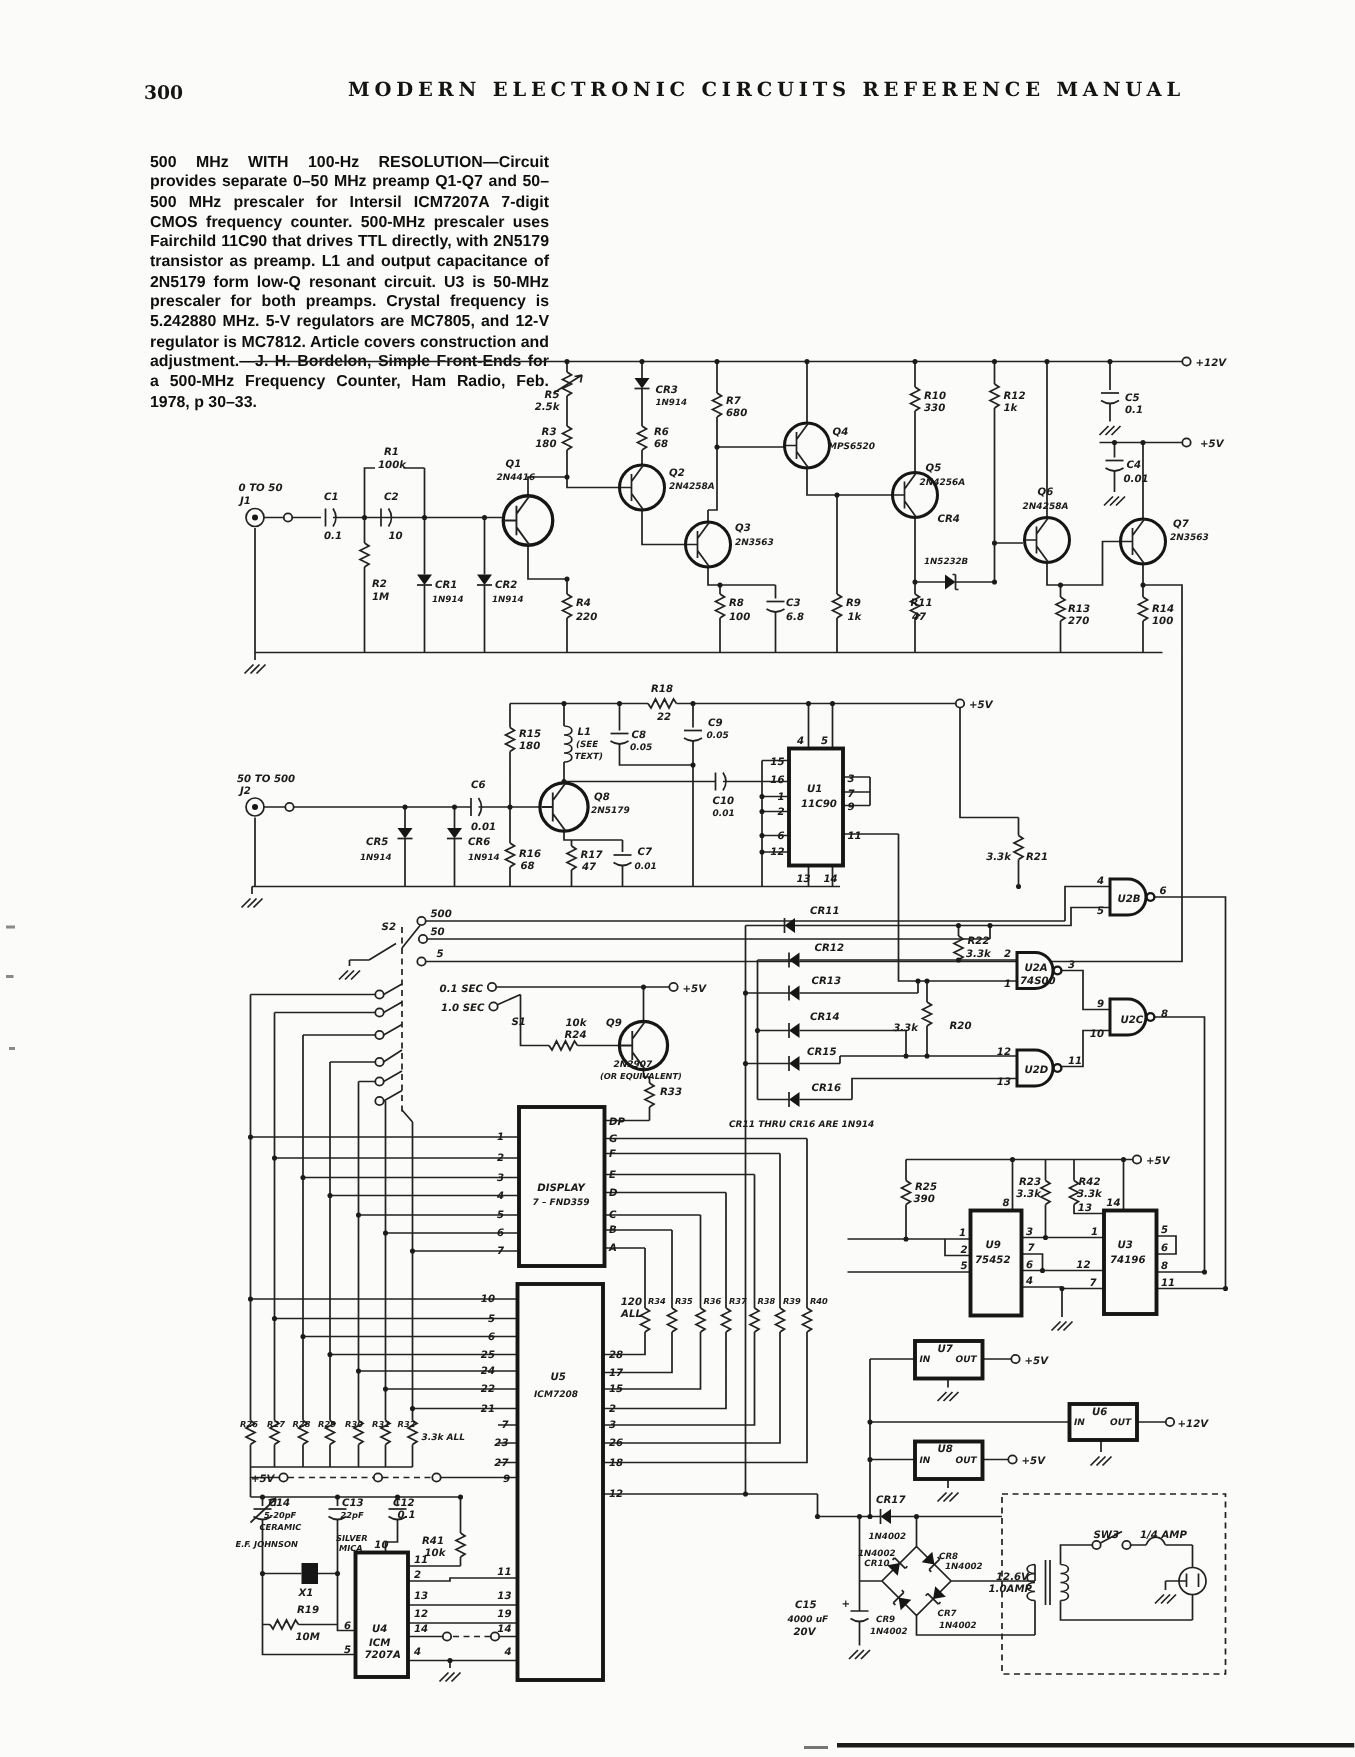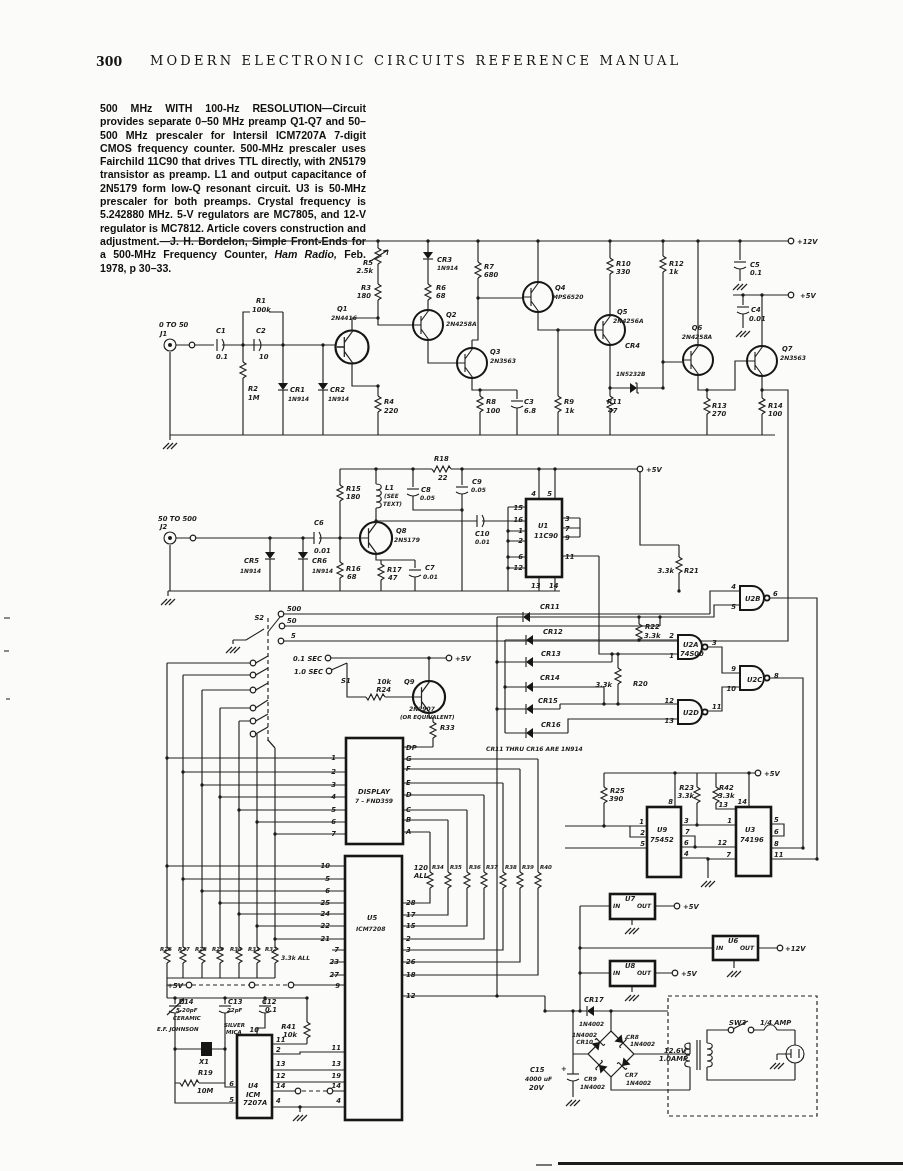--- a/index.html
+++ b/index.html
@@ -1,24 +1,24 @@
 <!DOCTYPE html>
 <html><head>
 <meta charset="utf-8">
 <style>
   html,body{margin:0;padding:0;}
   body{width:903px;height:1171px;background:#fbfbf9;position:relative;overflow:hidden;
        font-family:"Liberation Sans",sans-serif;color:#141414;}
   .pageno{position:absolute;left:96px;top:54px;font-family:"DejaVu Serif",serif;
           font-weight:bold;font-size:12.5px;}
-  .booktitle{position:absolute;left:150px;top:53px;width:640px;text-align:left;
-          font-family:"DejaVu Serif",serif;font-weight:normal;font-size:13px;letter-spacing:3.2px;}
+  .booktitle{position:absolute;left:150px;top:53px;width:640px;text-align:right;
+          font-family:"DejaVu Serif",serif;font-weight:bold;font-size:13px;letter-spacing:3.2px;}
   .caption{position:absolute;left:100px;top:102px;width:266px;font-size:10.6px;
           font-weight:bold;line-height:13.3px;text-align:justify;color:#0f0f0f;}
-  .caption .jrnl{font-style:italic;}
+  .caption .jrnl{}
   svg{position:absolute;left:0;top:0;}
   svg text{font-family:"DejaVu Sans",sans-serif;font-style:italic;font-weight:bold;fill:#1b1b1b;}
   .w{stroke:#222;stroke-width:1.15;fill:none;}
   .wd{stroke:#222;stroke-width:1.15;fill:none;stroke-dasharray:4 3;}
   .box{fill:#fbfbf9;stroke:#161616;stroke-width:2.6;}
   .blk{fill:#161616;stroke:none;}
   .smudge{position:absolute;background:#1c1c1c;}
   .tick{position:absolute;background:#8a8a8a;}
 </style>
 </head>

